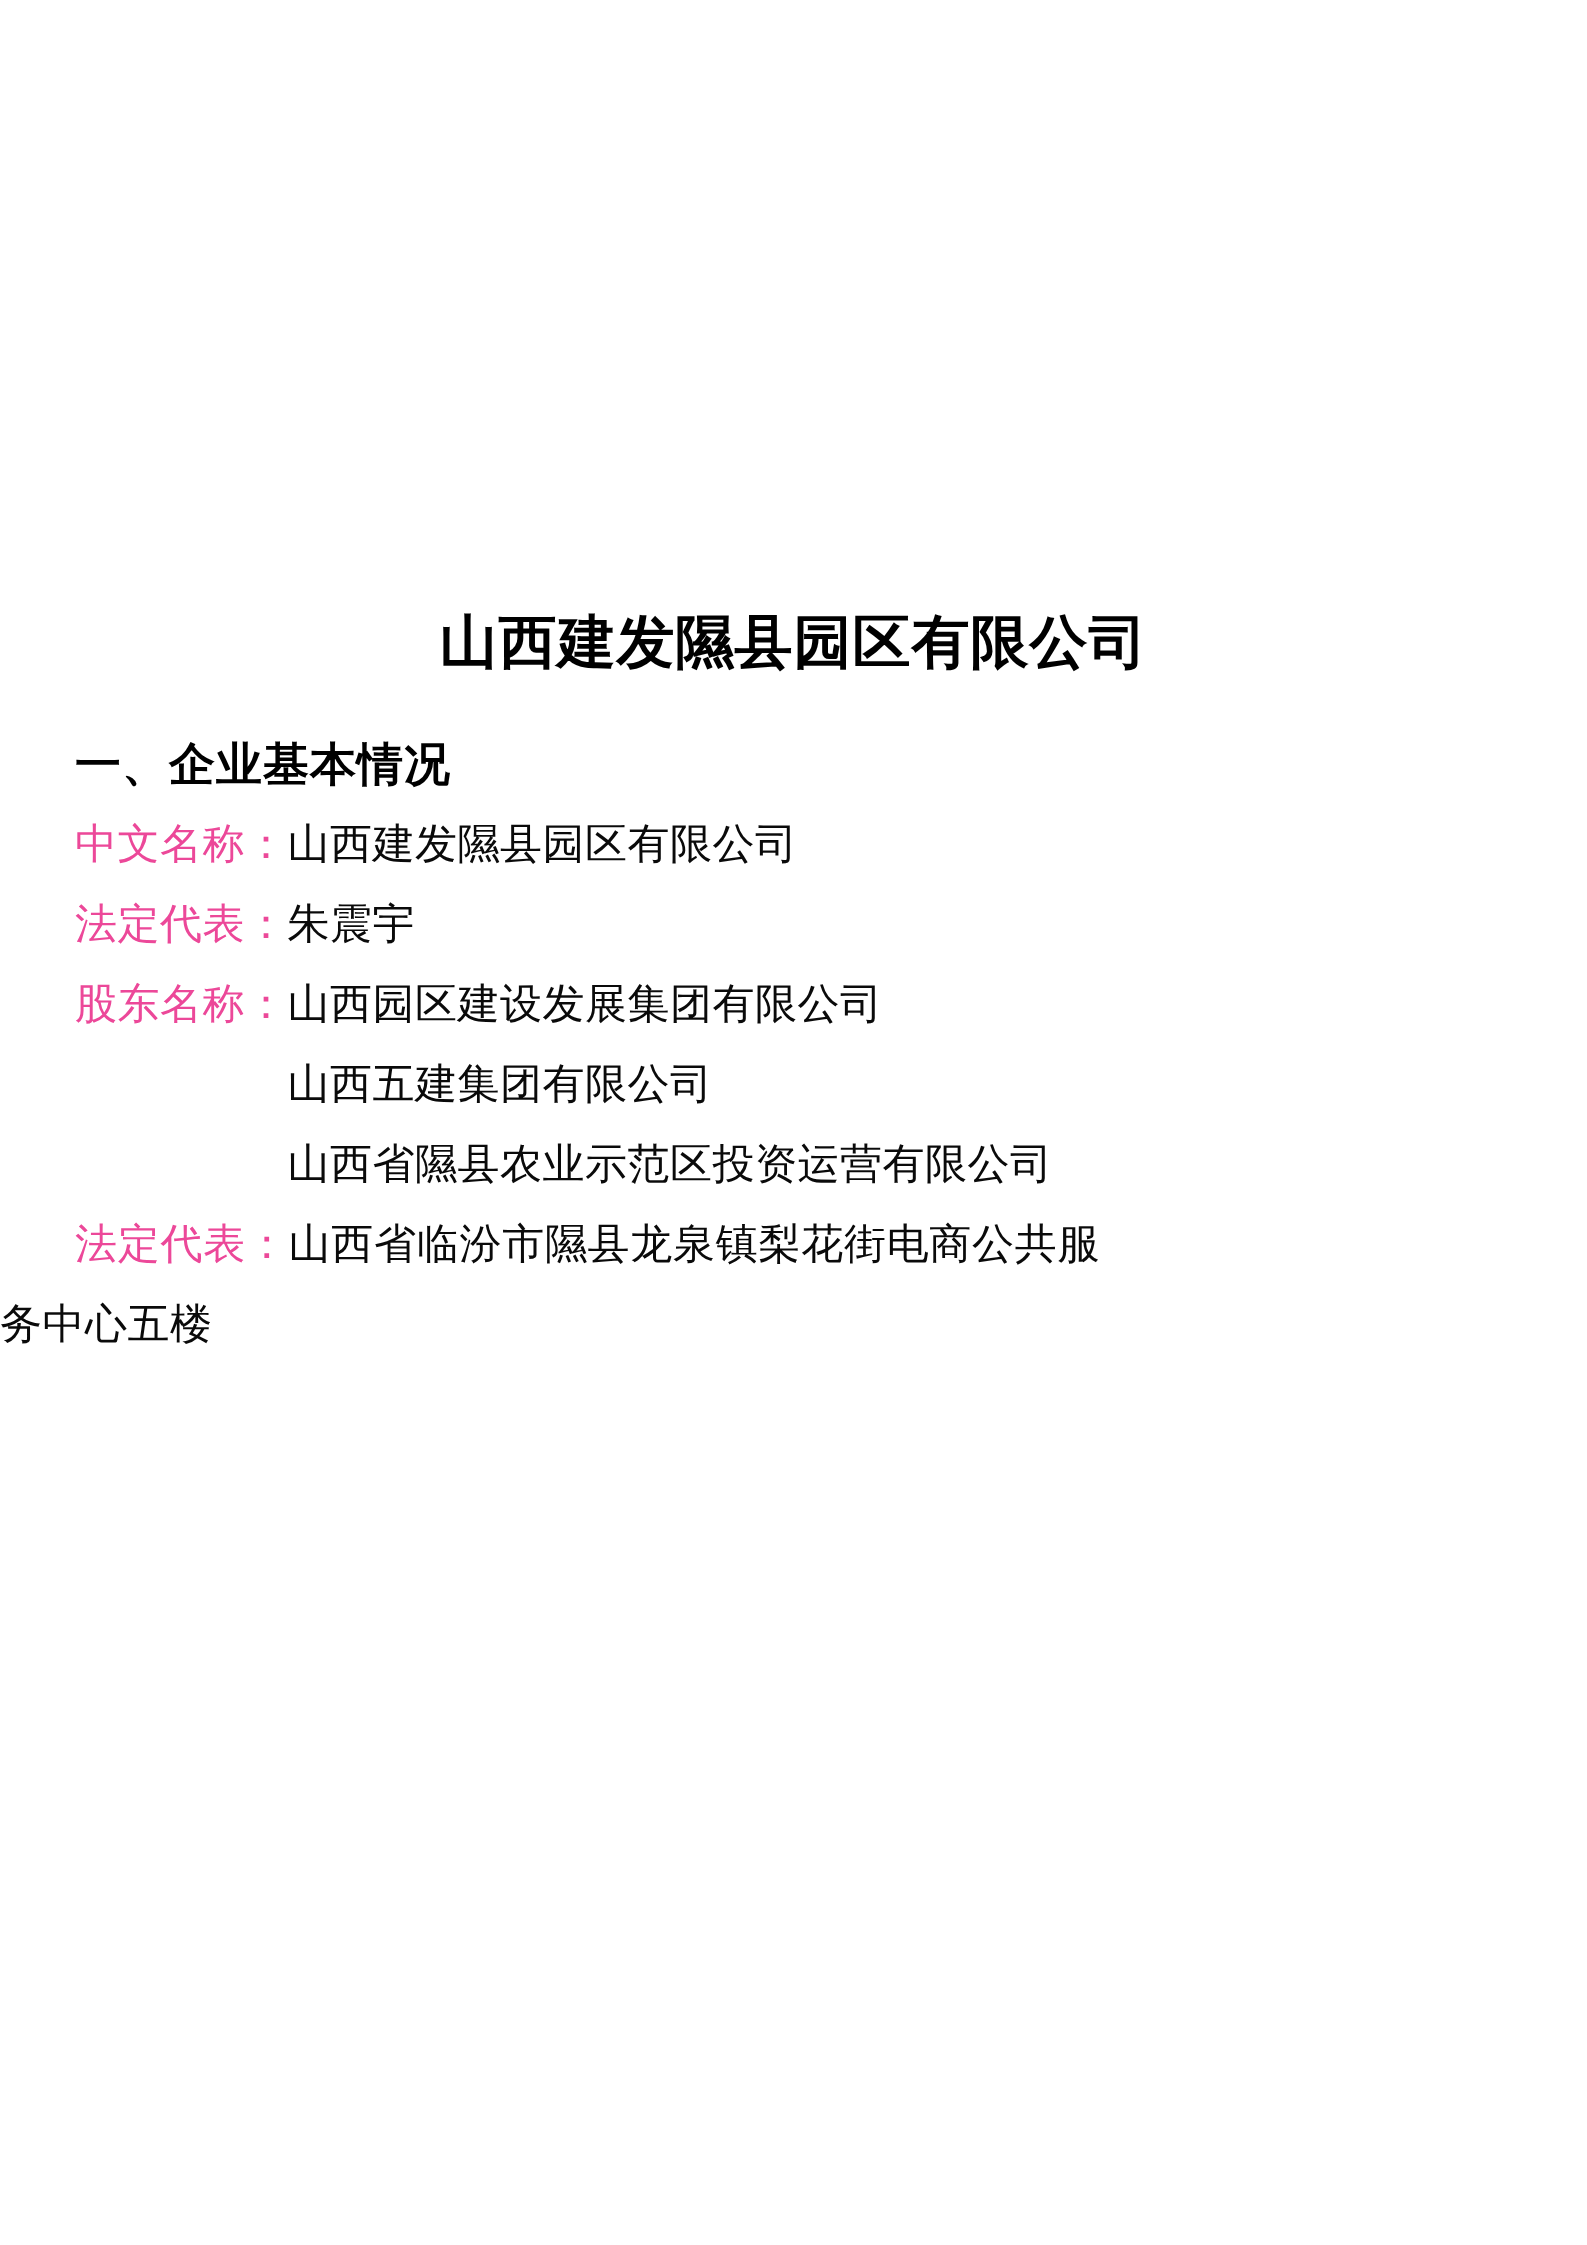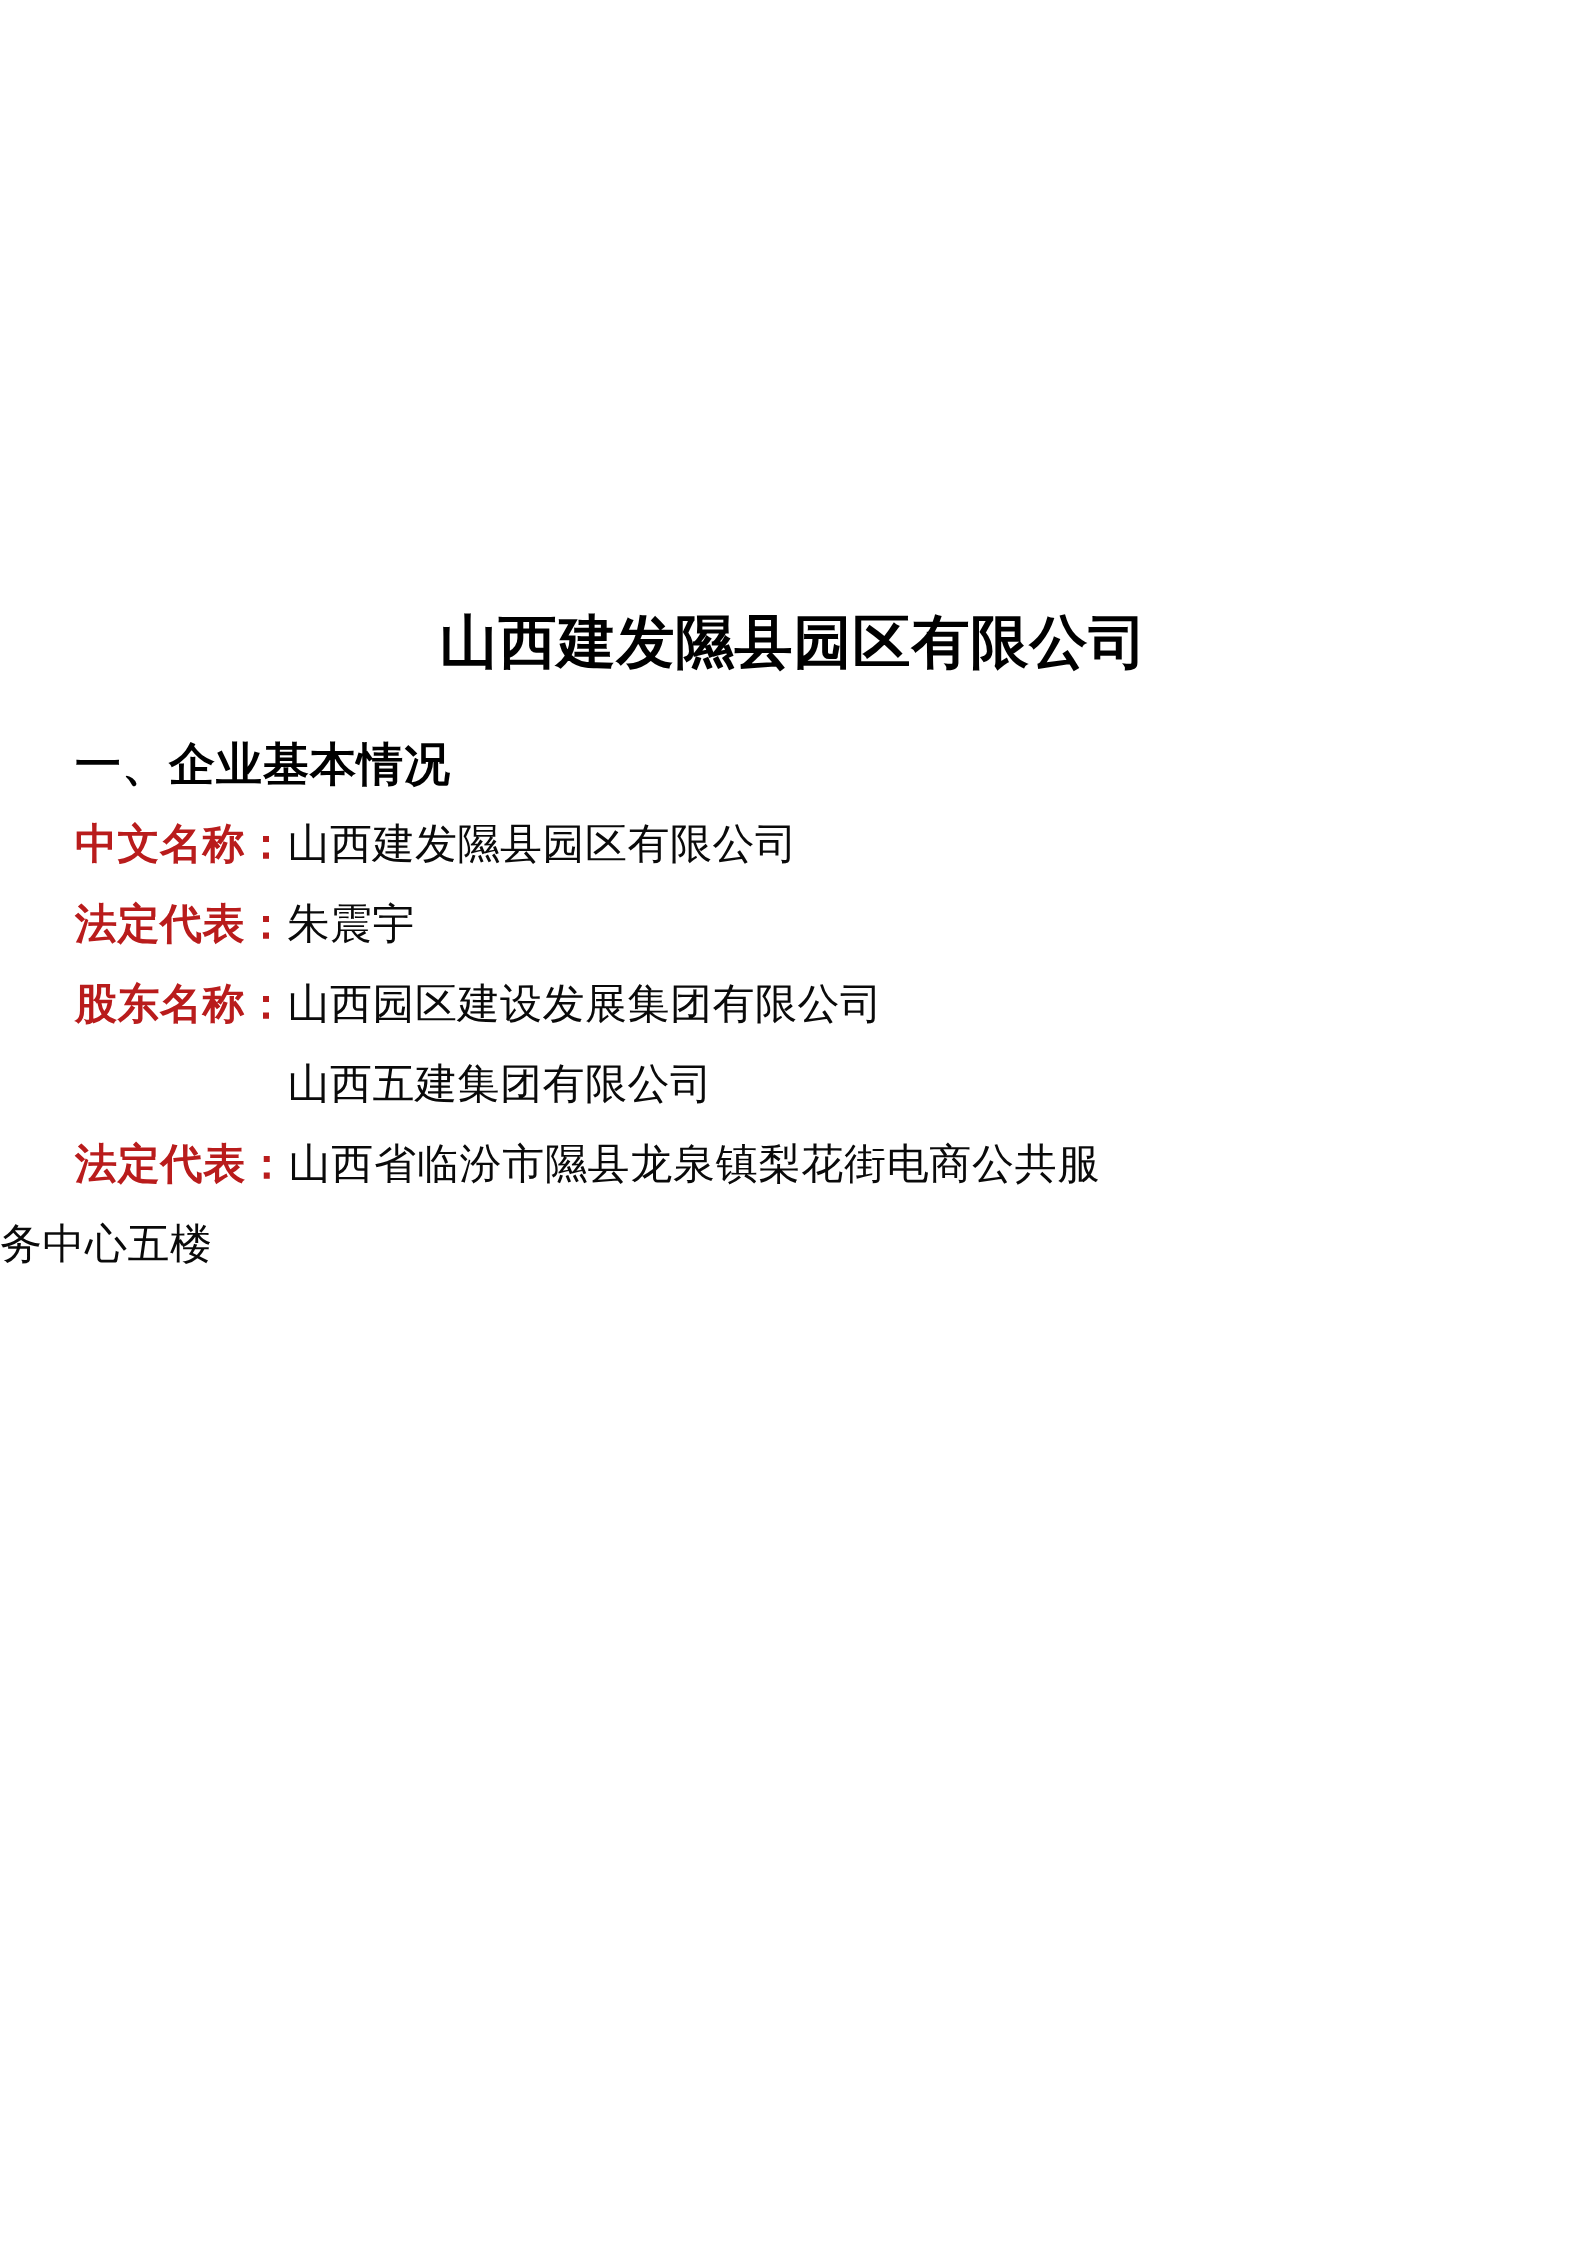--- a/index.html
+++ b/index.html
@@ -41,24 +41,24 @@
     line-height: 80px;
     letter-spacing: 1px;
     color: #000000;
   }
   .field-row {
     display: flex;
     padding-left: 75px;
     align-items: flex-start;
   }
   .flabel {
-    font-weight: 700;
+    font-weight: 400;
     white-space: pre;
     flex-shrink: 0;
-    color: #b91c1c;
+    color: #ec4899;
   }
   .fvalue {
     white-space: pre;
   }
   .fvalues {
     display: flex;
     flex-direction: column;
   }
   .para {
     margin: 0;
@@ -94,20 +94,21 @@
     <div class="field-row">
       <span class="flabel">法定代表：</span>
         <span class="fvalue">朱震宇</span>
     </div>
 
     <div class="field-row">
       <span class="flabel">股东名称：</span>
       <span class="fvalues">
         <span class="fvalue">山西园区建设发展集团有限公司</span>
         <span class="fvalue">山西五建集团有限公司</span>
+        <span class="fvalue">山西省隰县农业示范区投资运营有限公司</span>
       </span>
     </div>
 
     <p class="para">
       <span class="flabel">法定代表：</span><span>山西省临汾市隰县龙泉镇梨花街电商公共服务中心五楼</span>
     </p>
 
 
   </div>
 </div>

